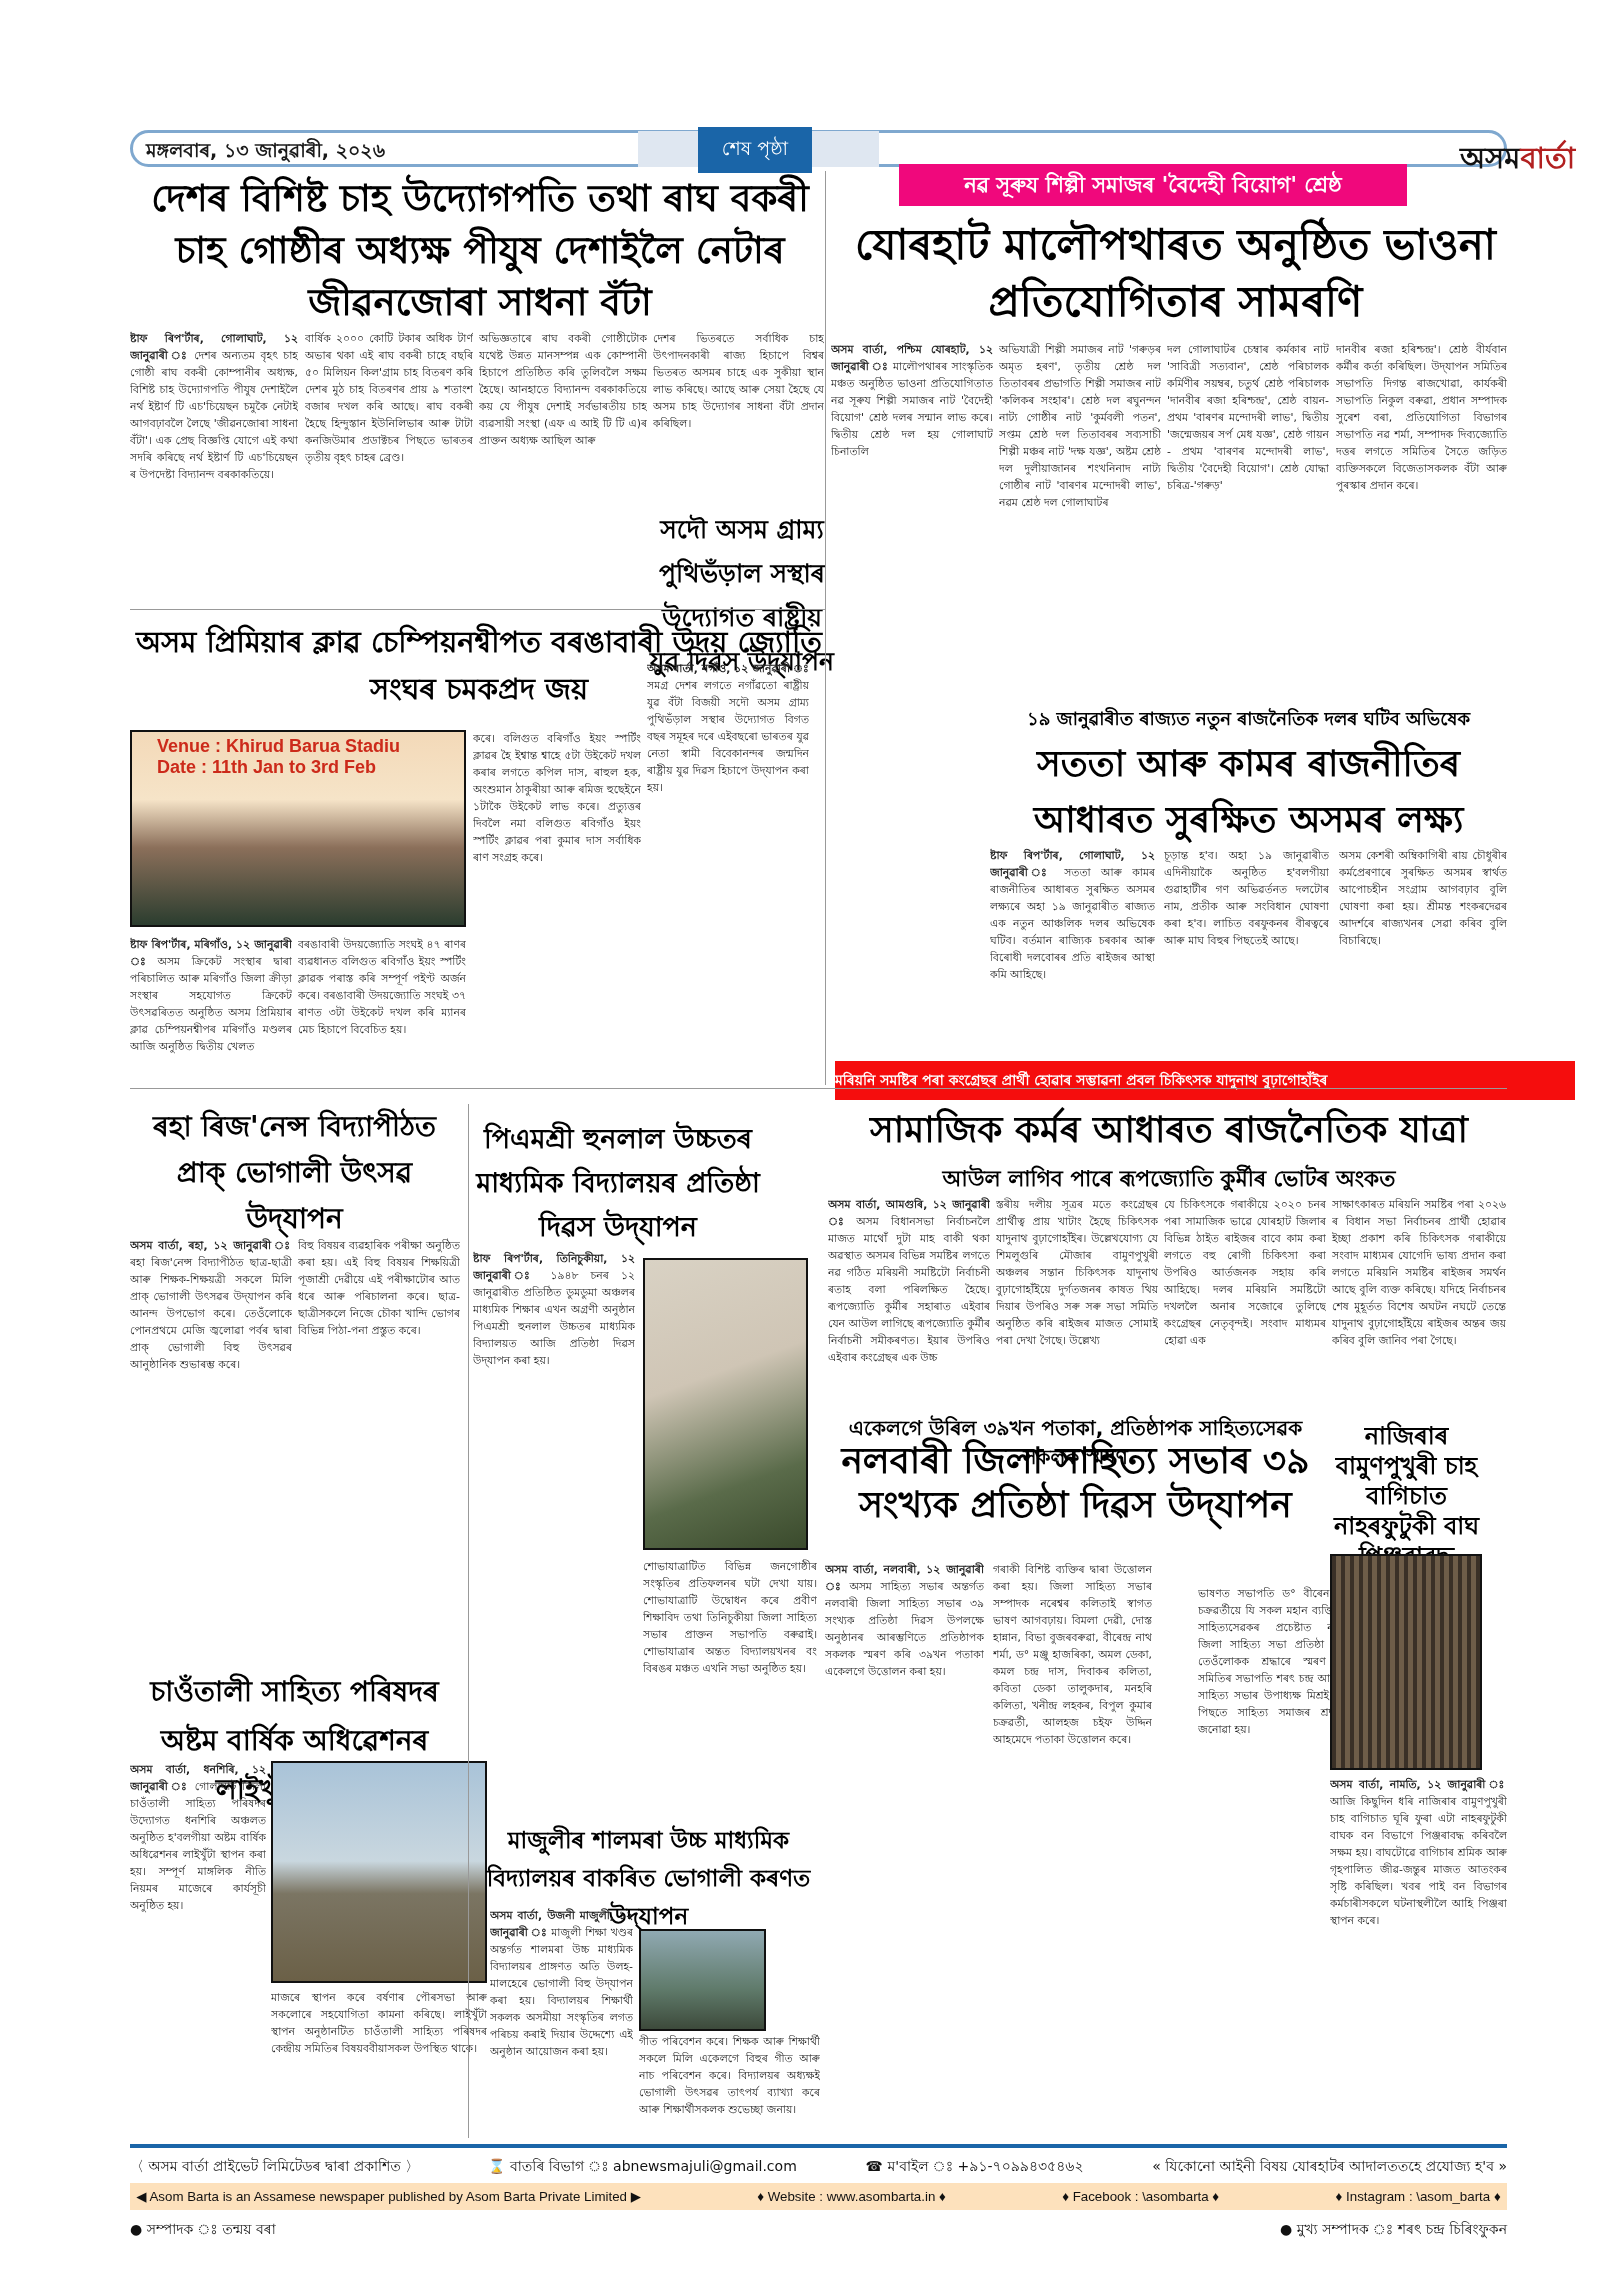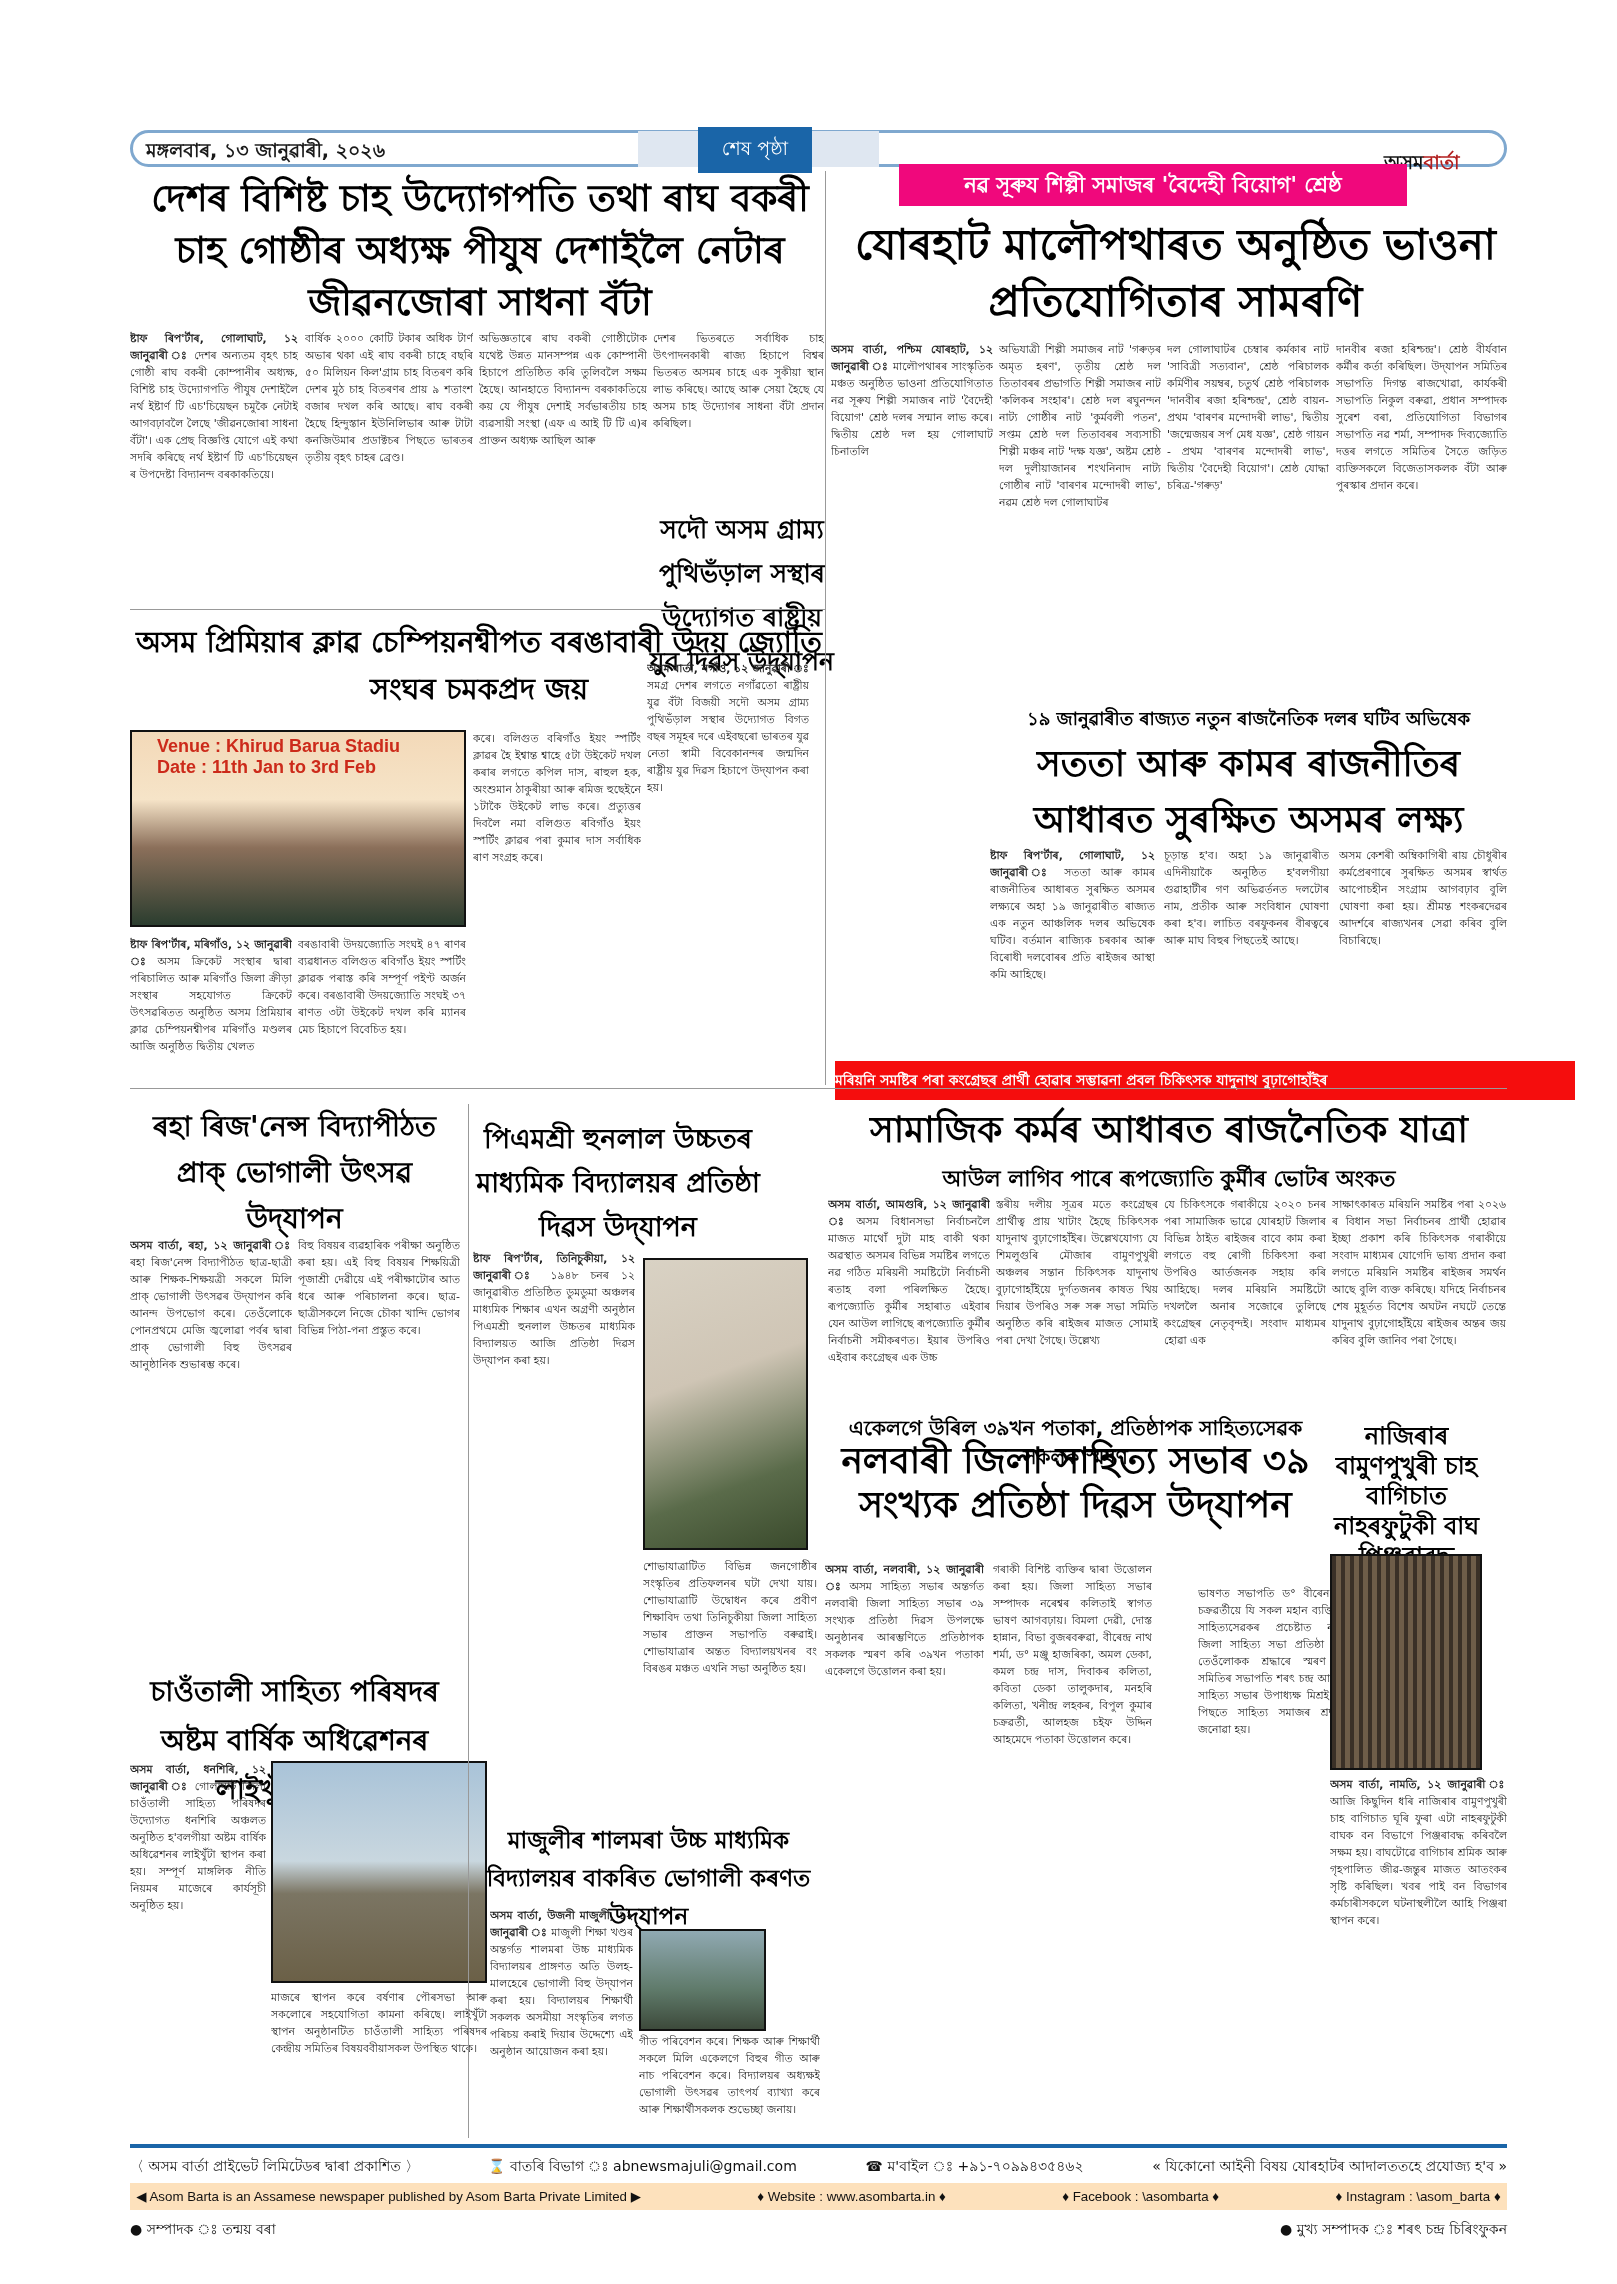--- a/index.html
+++ b/index.html
@@ -6,21 +6,21 @@
   html, body { width: 1618px; height: 2284px; background: #ffffff; overflow: hidden; }
   body { font-family: "DejaVu Sans", sans-serif; color: #111; position: relative; }
 
   .abs { position: absolute; }
 
   
   .masthead { left: 130px; top: 130px; width: 1377px; height: 37px; border: 3.2px solid #7fa8cf; border-radius: 19px; background: #fff; }
   .mast-date { left: 146px; top: 136px; font-size: 19px; font-weight: bold; color: #1a1a1a; }
   .mast-section-bg { left: 638px; top: 131px; width: 241px; height: 36px; background: #dfe7f1; }
   .mast-section { left: 698px; top: 127px; width: 114px; height: 46px; background: #1a65a8; color: #fff; font-size: 19px; text-align: center; line-height: 43px; }
-  .mast-logo { left: 1384px; top: 135px; font-size: 19px; font-weight: bold; margin-top: 13px; }
+  .mast-logo { left: 1460px; top: 135px; font-size: 29px; font-weight: bold; }
   .mast-logo .a { color: #111; }
   .mast-logo .b { color: #b22020; }
 
   .headline { font-family: "DejaVu Sans", sans-serif; font-weight: bold; text-align: center; color: #000; line-height: 1.18; }
 
   .body-col { font-size: 10.8px; line-height: 17px; text-align: justify; color: #222; overflow: hidden; }
   .byline { font-weight: bold; }
 
   .banner-pink { left: 899px; top: 164px; width: 508px; height: 42px; background: #f0087c; color: #fff; font-size: 21px; font-weight: bold; text-align: center; line-height: 42px; }
   .banner-red { left: 835px; top: 1061px; width: 740px; height: 39px; background: #f50d0d; color: #fff; font-size: 14px; font-weight: bold; text-align: left; line-height: 39px; }

